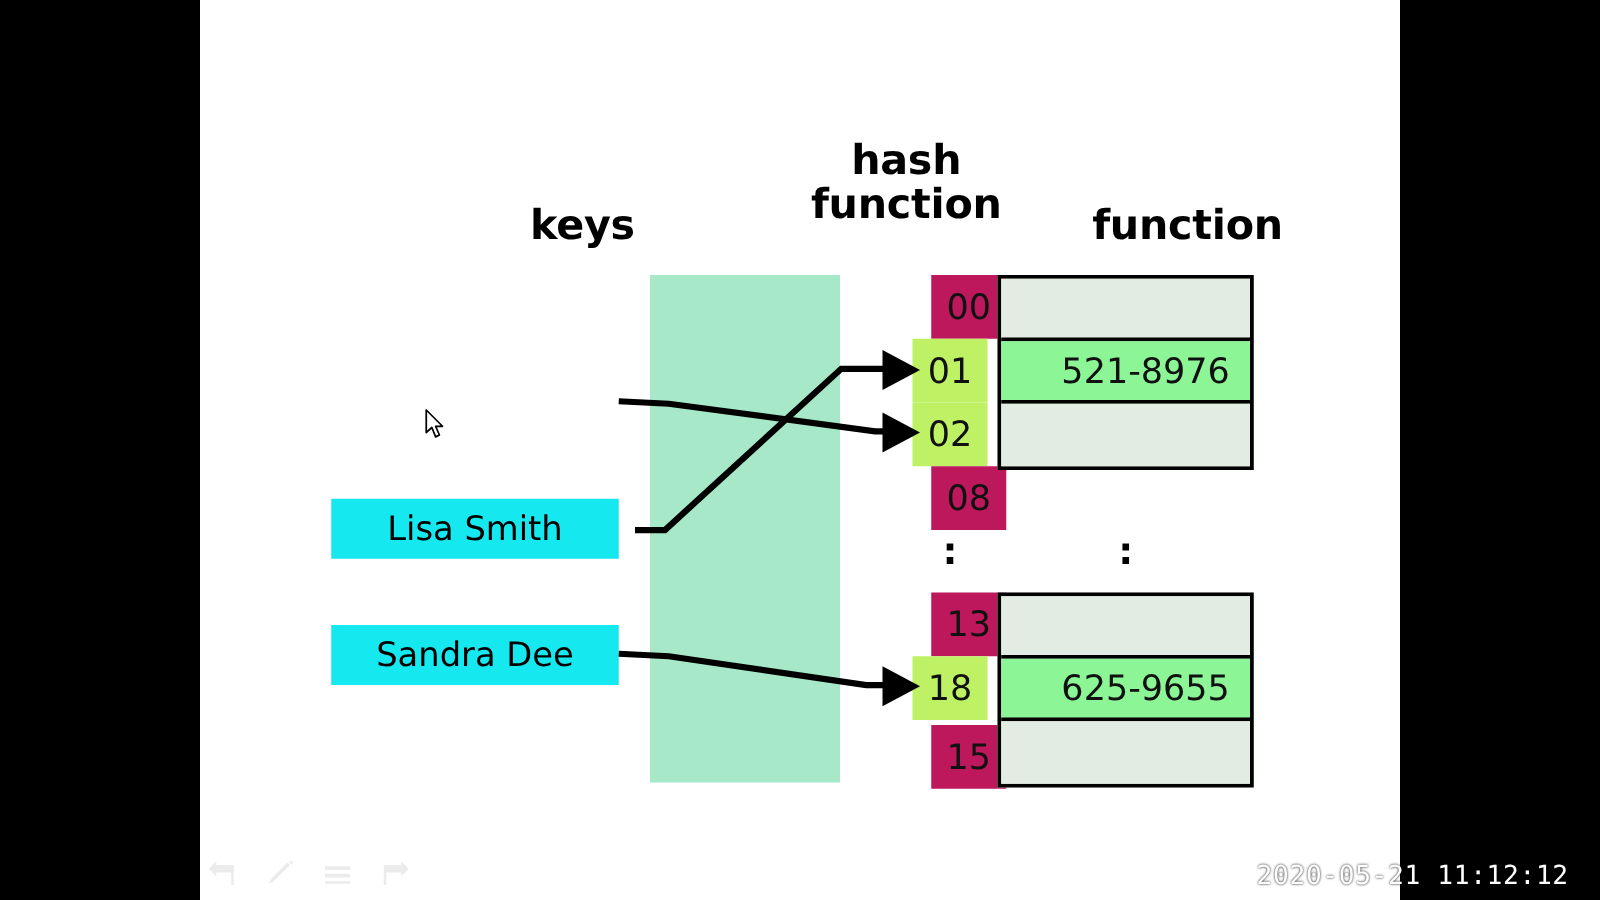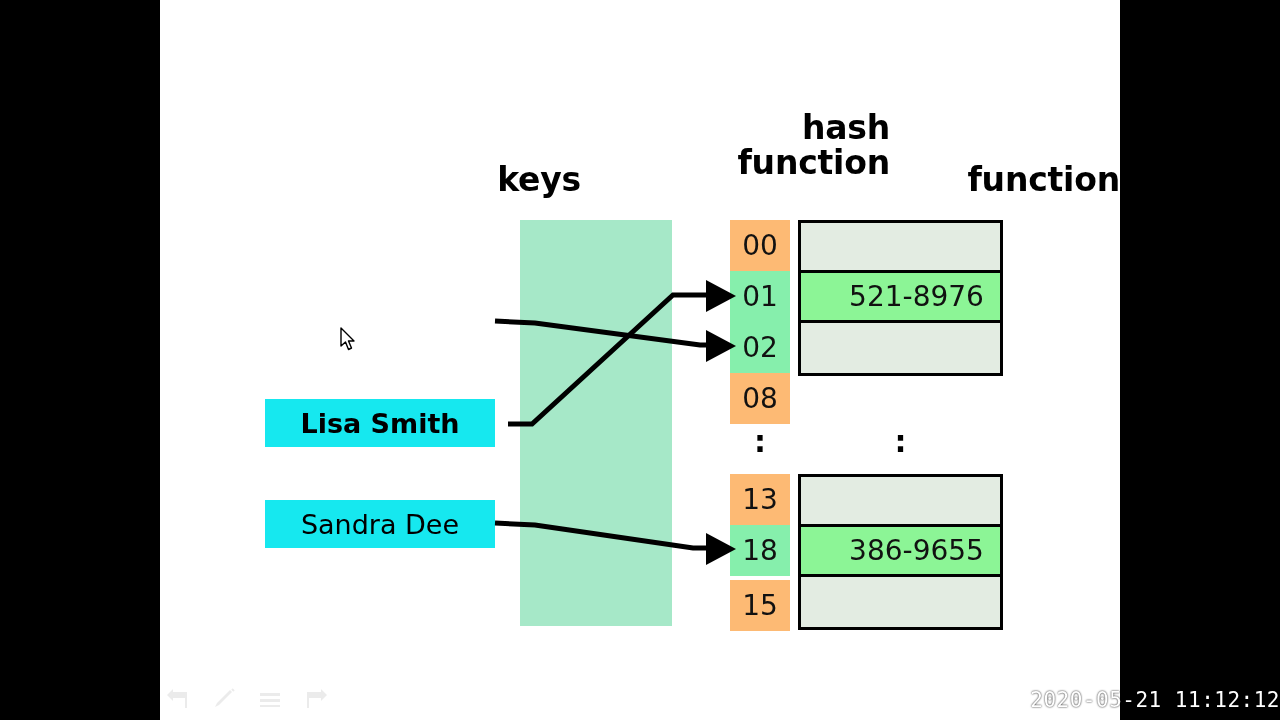--- a/index.html
+++ b/index.html
@@ -17,21 +17,21 @@
     width:960px; height:720px;
     background:#ffffff;
   }
 
   
   .heading {
     position:absolute;
     font-weight:bold;
     font-size:33px;
     color:#000;
-    text-align:right;
+    text-align:center;
     letter-spacing:-0.2px;
     white-space:pre-line;
     line-height:1.05;
   }
   #hd-keys      { left:191px;  top:163px; width:230px; }
   #hd-hashfn    { left:400px;  top:111px; width:330px; }
   #hd-buckets   { left:620px;  top:163px; width:340px; }
 
   
   #hash-block {
@@ -45,34 +45,34 @@
   .key-box {
     position:absolute;
     left:105px;
     width:230px; height:48px;
     background:#16e8ef;
     display:flex; align-items:center; justify-content:center;
     font-size:27px; color:#000;
     font-family:"DejaVu Sans", sans-serif;
   }
   #key-0 { top:297px; }
-  #key-1 { top:399px;font-weight:bold; }
+  #key-1 { top:399px; }
   #key-2 { top:500px;text-align:right; }
 
   
   .idx-cell {
     position:absolute;
     left:570px;
     width:60px; height:51px;
     display:flex; align-items:center; justify-content:center;
     font-size:28px; color:#111;
     font-family:"DejaVu Sans", sans-serif;
   }
-  .idx-empty    { background:#fdba74; }
-  .idx-occupied { background:#86efac; }
+  .idx-empty    { background:#be185d;margin-left:15px; }
+  .idx-occupied { background:#bef264; }
 
   
   .bucket-group {
     position:absolute;
     left:638px;
     width:205px;
     border:3px solid #000;
     background:#e3ece2;
   }
   .bucket-cell {
@@ -102,21 +102,21 @@
   #viewer-controls {
     position:absolute; left:165px; bottom:10px;
     display:flex; align-items:center; gap:20px;
     opacity:0.16;
   }
   #viewer-controls .vc-icon { width:26px; height:22px; }
 
   
   #timestamp {
     position:absolute; right:0; bottom:4px;
-    padding:3px 0 4px 10px;
+    padding:3px 25px 4px 10px;
     color:#ffffff;
     font-family:"DejaVu Sans Mono", monospace;
     font-size:21px;
     letter-spacing:0.5px;
     background:rgba(0,0,0,0.0);
     text-shadow:0 0 2px #000;
   }
 
   
   #cursor { position:absolute; left:340px; top:327px; width:18px; height:26px; }
@@ -148,21 +148,21 @@
     <div class="idx-cell idx-empty" style="top:580px">15</div>
 
     <div class="bucket-group" style="top:220px">
       <div class="bucket-cell bucket-empty"></div>
       <div class="bucket-cell bucket-filled">521-8976</div>
       <div class="bucket-cell bucket-empty"></div>
     </div>
 
     <div class="bucket-group" style="top:474px">
       <div class="bucket-cell bucket-empty"></div>
-      <div class="bucket-cell bucket-filled">386-9655</div>
+      <div class="bucket-cell bucket-filled">625-9655</div>
       <div class="bucket-cell bucket-empty"></div>
     </div>
 
     <div class="vdots" style="left:570px; top:434px; width:60px;">:</div>
     <div class="vdots" style="left:638px; top:434px; width:205px;">:</div>
 
     <svg id="arrows" viewBox="0 0 960 720" xmlns="http://www.w3.org/2000/svg">
 
       <path d="M 335,321 L 375,323 L 540,345 L 553,345" fill="none" stroke="#000" stroke-width="5" stroke-linejoin="miter"></path>
       <polygon points="546,330 576,346 546,362" fill="#000"></polygon>

